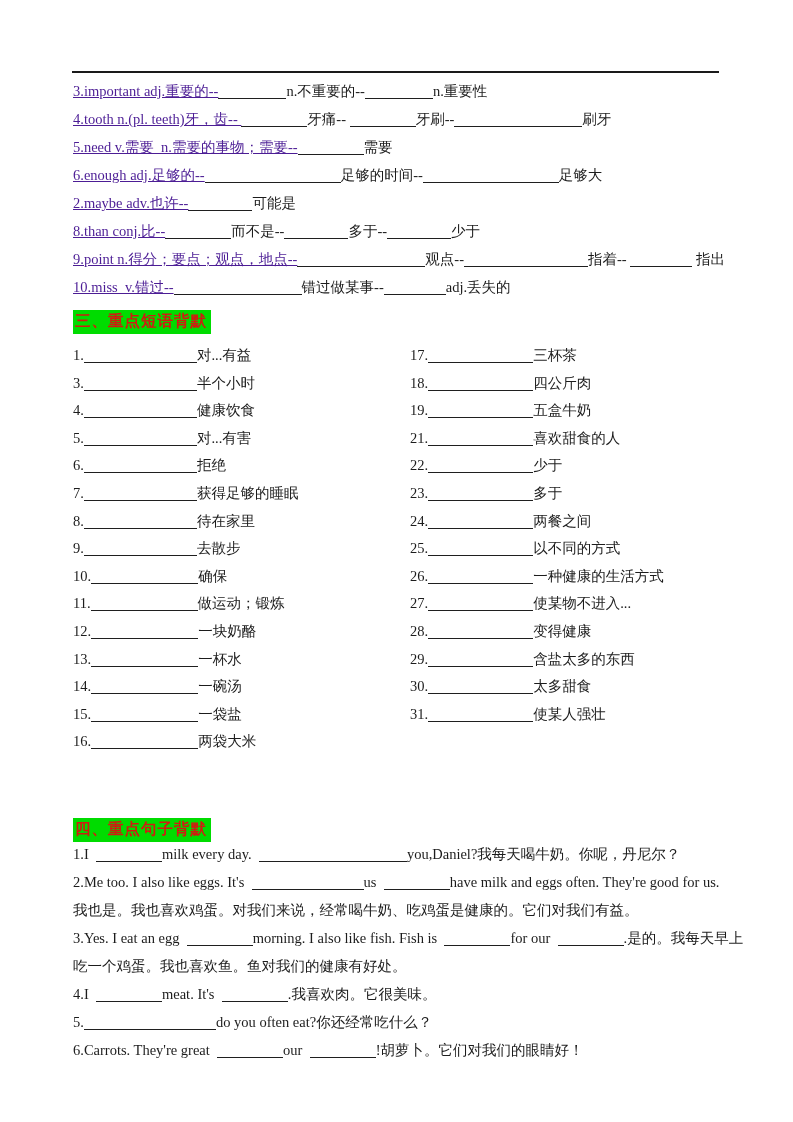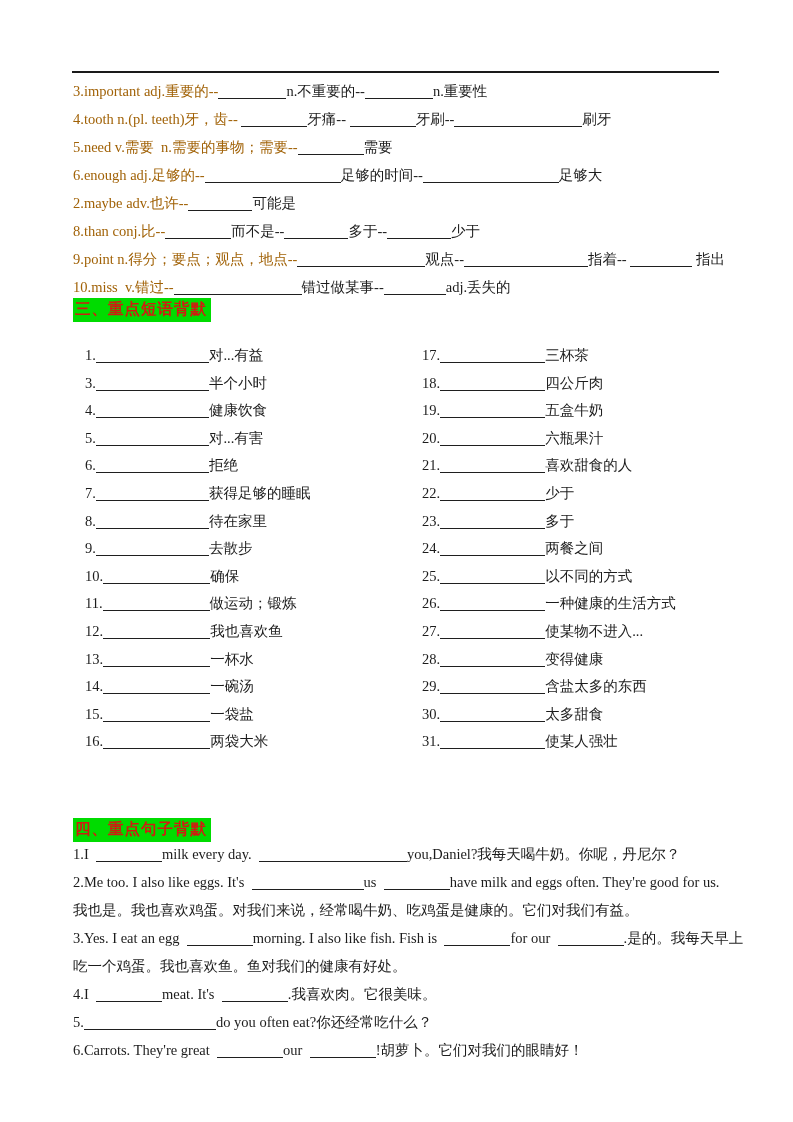--- a/index.html
+++ b/index.html
@@ -5,34 +5,34 @@
   html,body{margin:0;padding:0;}
   body{
     width:793px;height:1122px;background:#ffffff;position:relative;
     font-family:"Liberation Serif","DejaVu Serif",serif;
     font-size:14.5px;color:#1c1c1c;overflow:hidden;
   }
   .rule{position:absolute;left:72px;top:71px;width:647px;border-top:2px solid #1a1a1a;}
   .vocab{position:absolute;left:73px;top:77px;width:700px;}
   .tline{height:28px;line-height:28px;white-space:nowrap;}
   .t{white-space:pre;}
-  .red{color:#a16207;}
+  .red{color:#4c1d95;text-decoration:underline;}
   .bl{display:inline-block;border-bottom:1.5px solid #1f1f1f;height:15px;vertical-align:-3px;}
   .hdr{
     position:absolute;left:73px;display:inline-block;
     background:#00dc00;color:#cf1d10;font-weight:bold;font-size:15.5px;
     padding:1px 4px 2px 2px;letter-spacing:1px;
   }
-  #hdr3{top:298px;text-align:right;}
+  #hdr3{top:310px;text-align:right;}
   #hdr4{top:794px;margin-top:24px;}
   .phrases{position:absolute;left:73px;top:342px;width:700px;height:440px;}
   .pcol{position:absolute;top:0;white-space:nowrap;}
   .pcol-left{left:0;}
   .pcol-right{left:337px;}
-  .prow{height:27.6px;line-height:27.6px;white-space:nowrap;margin-left:12px;}
+  .prow{height:27.6px;line-height:27.6px;white-space:nowrap;}
   .sentences{position:absolute;left:73px;top:817px;width:710px;margin-top:23px;}
   .sline{height:28px;line-height:28px;white-space:nowrap;}
 </style>
 </head>
 <body>
 
 <div class="rule"></div>
 
 <div class="vocab">
     <div class="tline"><span class="t red">3.important adj.重要的--</span><span class="bl" style="width: 68px;"></span><span class="t">n.不重要的--</span><span class="bl" style="width: 68px;"></span><span class="t">n.重要性</span></div>
@@ -52,31 +52,30 @@
       <div class="prow"><span class="t">1.</span><span class="bl" style="width: 113px;"></span><span class="t">对...有益</span></div>
       <div class="prow"><span class="t">3.</span><span class="bl" style="width: 113px;"></span><span class="t">半个小时</span></div>
       <div class="prow"><span class="t">4.</span><span class="bl" style="width: 113px;"></span><span class="t">健康饮食</span></div>
       <div class="prow"><span class="t">5.</span><span class="bl" style="width: 113px;"></span><span class="t">对...有害</span></div>
       <div class="prow"><span class="t">6.</span><span class="bl" style="width: 113px;"></span><span class="t">拒绝</span></div>
       <div class="prow"><span class="t">7.</span><span class="bl" style="width: 113px;"></span><span class="t">获得足够的睡眠</span></div>
       <div class="prow"><span class="t">8.</span><span class="bl" style="width: 113px;"></span><span class="t">待在家里</span></div>
       <div class="prow"><span class="t">9.</span><span class="bl" style="width: 113px;"></span><span class="t">去散步</span></div>
       <div class="prow"><span class="t">10.</span><span class="bl" style="width: 107px;"></span><span class="t">确保</span></div>
       <div class="prow"><span class="t">11.</span><span class="bl" style="width: 107px;"></span><span class="t">做运动；锻炼</span></div>
-      <div class="prow"><span class="t">12.</span><span class="bl" style="width: 107px;"></span><span class="t">我也喜欢鱼</span></div>
+      <div class="prow"><span class="t">12.</span><span class="bl" style="width: 107px;"></span><span class="t">一块奶酪</span></div>
       <div class="prow"><span class="t">13.</span><span class="bl" style="width: 107px;"></span><span class="t">一杯水</span></div>
       <div class="prow"><span class="t">14.</span><span class="bl" style="width: 107px;"></span><span class="t">一碗汤</span></div>
       <div class="prow"><span class="t">15.</span><span class="bl" style="width: 107px;"></span><span class="t">一袋盐</span></div>
       <div class="prow"><span class="t">16.</span><span class="bl" style="width: 107px;"></span><span class="t">两袋大米</span></div>
     </div>
   <div class="pcol pcol-right">
       <div class="prow"><span class="t">17.</span><span class="bl" style="width: 105px;"></span><span class="t">三杯茶</span></div>
       <div class="prow"><span class="t">18.</span><span class="bl" style="width: 105px;"></span><span class="t">四公斤肉</span></div>
       <div class="prow"><span class="t">19.</span><span class="bl" style="width: 105px;"></span><span class="t">五盒牛奶</span></div>
-      <div class="prow"><span class="t">20.</span><span class="bl" style="width: 105px;"></span><span class="t">六瓶果汁</span></div>
       <div class="prow"><span class="t">21.</span><span class="bl" style="width: 105px;"></span><span class="t">喜欢甜食的人</span></div>
       <div class="prow"><span class="t">22.</span><span class="bl" style="width: 105px;"></span><span class="t">少于</span></div>
       <div class="prow"><span class="t">23.</span><span class="bl" style="width: 105px;"></span><span class="t">多于</span></div>
       <div class="prow"><span class="t">24.</span><span class="bl" style="width: 105px;"></span><span class="t">两餐之间</span></div>
       <div class="prow"><span class="t">25.</span><span class="bl" style="width: 105px;"></span><span class="t">以不同的方式</span></div>
       <div class="prow"><span class="t">26.</span><span class="bl" style="width: 105px;"></span><span class="t">一种健康的生活方式</span></div>
       <div class="prow"><span class="t">27.</span><span class="bl" style="width: 105px;"></span><span class="t">使某物不进入...</span></div>
       <div class="prow"><span class="t">28.</span><span class="bl" style="width: 105px;"></span><span class="t">变得健康</span></div>
       <div class="prow"><span class="t">29.</span><span class="bl" style="width: 105px;"></span><span class="t">含盐太多的东西</span></div>
       <div class="prow"><span class="t">30.</span><span class="bl" style="width: 105px;"></span><span class="t">太多甜食</span></div>

